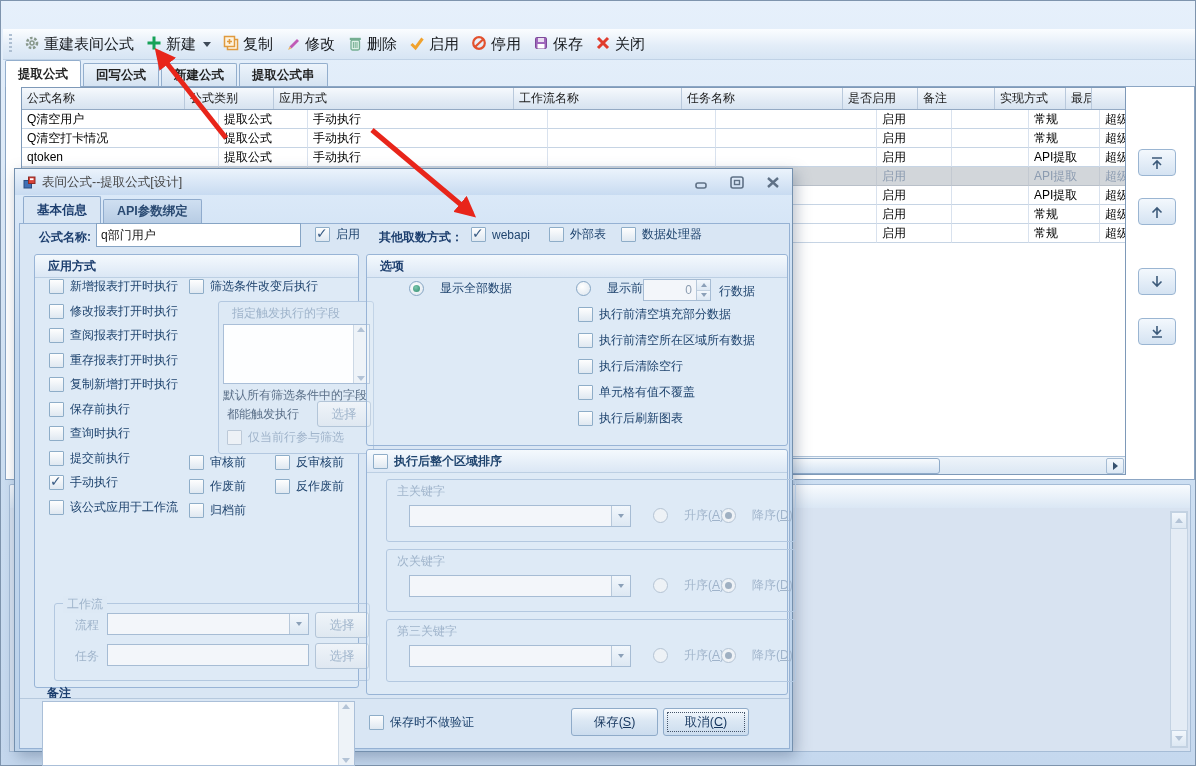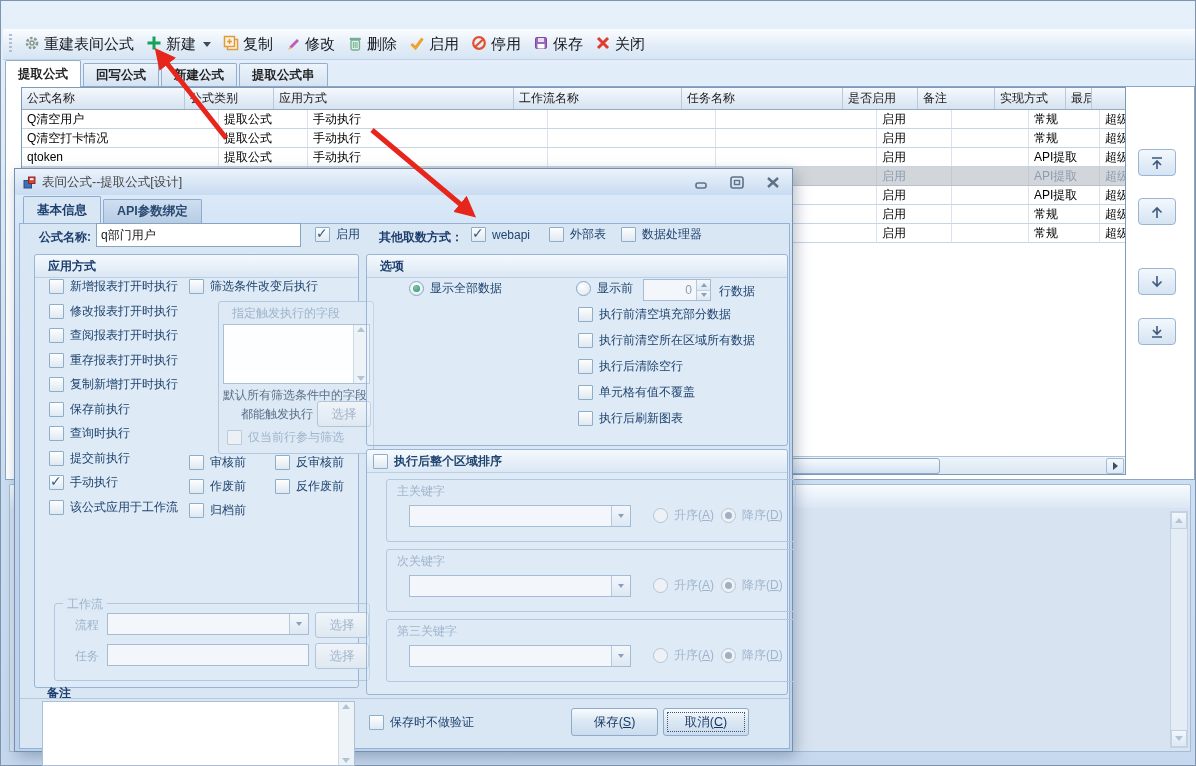--- a/index.html
+++ b/index.html
@@ -109,21 +109,21 @@
   .subttl{position:absolute;left:10px;top:3px;color:#9fb4cb;white-space:nowrap;}
 
   
   .cb{display:flex;align-items:center;gap:6px;height:15px;color:#20456f;white-space:nowrap;cursor:default;}
   .cb .box{width:13px;height:13px;flex:none;border:1px solid #8eadc8;border-radius:1px;
        background:linear-gradient(#fefefe,#dfe8f1);position:relative;}
   .cb.checked .box::after{content:"✓";position:absolute;left:0px;top:-3px;font-size:14px;font-weight:700;
        color:#3a5d85;}
   .cb.disabled{color:#a0b4cb;}
   .cb.disabled .box{background:#edf1f6;border-color:#bcc9d8;}
-  .radio{display:flex;align-items:center;gap:6px;height:15px;color:#20456f;white-space:nowrap;}
+  .radio{display:flex;align-items:center;gap:16px;height:15px;color:#20456f;white-space:nowrap;}
   .radio .circ{width:13px;height:13px;flex:none;border:1px solid #87a6c4;border-radius:50%;
        background:radial-gradient(circle at 40% 35%,#ffffff,#dbe5ee);position:relative;}
   .radio.selected .circ::after{content:"";position:absolute;inset:3px;border-radius:50%;
        background:radial-gradient(circle at 40% 35%,#7cc8ae,#2f8a6d);}
   .radio.disabled{color:#a0b4cb;}
   .radio.disabled .circ{border-color:#b5c4d4;background:#eef2f6;}
   .radio.disabled.selected .circ::after{background:#9fb0c2;}
 
   
   .btn{position:absolute;border:1px solid #8fabc9;border-radius:3px;color:#17375f;
@@ -482,21 +482,21 @@
 
     <div class="subgrp" style="left:183px;top:46px;width:154px;height:151px;background:#dde9f5;">
       <div class="subttl" style="left:13px;">指定触发执行的字段</div>
       <div class="listbox" style="left:4px;top:22px;width:145px;height:58px;">
         <div class="lb-scroll">
             <span class="tri-u up"></span>
             <span class="tri-d dn"></span>
           </div>
       </div>
       <div class="dlabel" style="left:4px;top:85px;position:absolute;color:#5a6f88;">默认所有筛选条件中的字段</div>
-      <div class="dlabel" style="left:22px;top:104px;position:absolute;color:#5a6f88;">都能触发执行</div>
+      <div class="dlabel" style="left:8px;top:104px;position:absolute;color:#5a6f88;">都能触发执行</div>
       <div class="btn disabled" style="left:98px;top:99px;width:52px;height:24px;">选择</div>
       <div class="cb disabled" style="position:absolute;left:8px;top:128px;">
           <span class="box"></span>
           <span>仅当前行参与筛选</span>
         </div>
     </div>
 
     <div class="abs" style="left:154px;top:200px;width:185px;display:grid;grid-template-columns:86px auto;row-gap:9px;">
         <div class="cb">
           <span class="box"></span>

